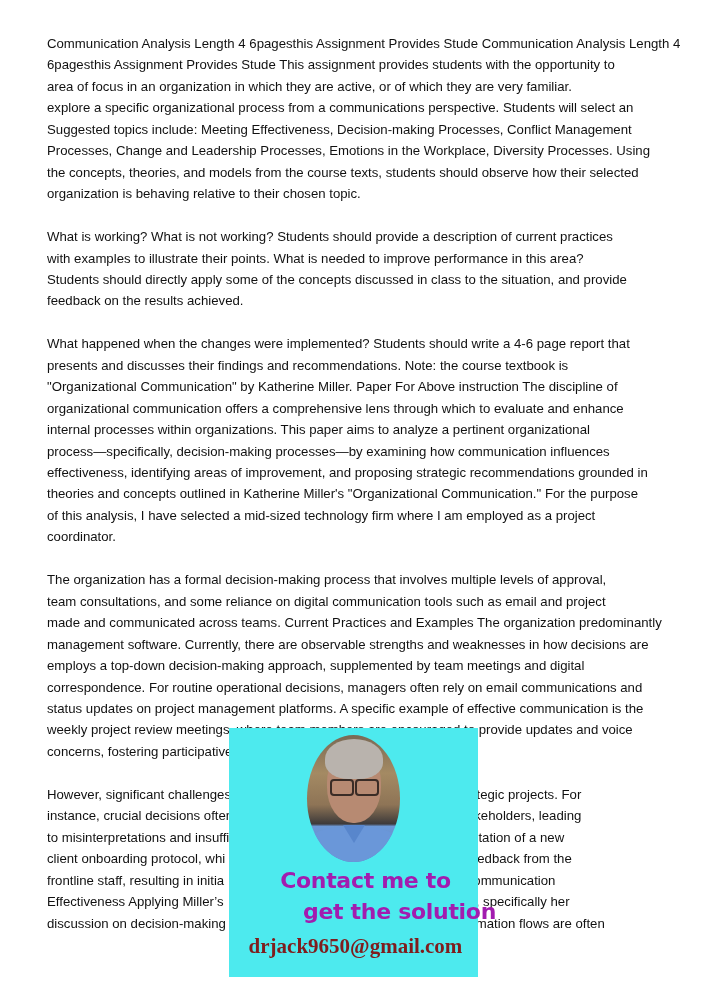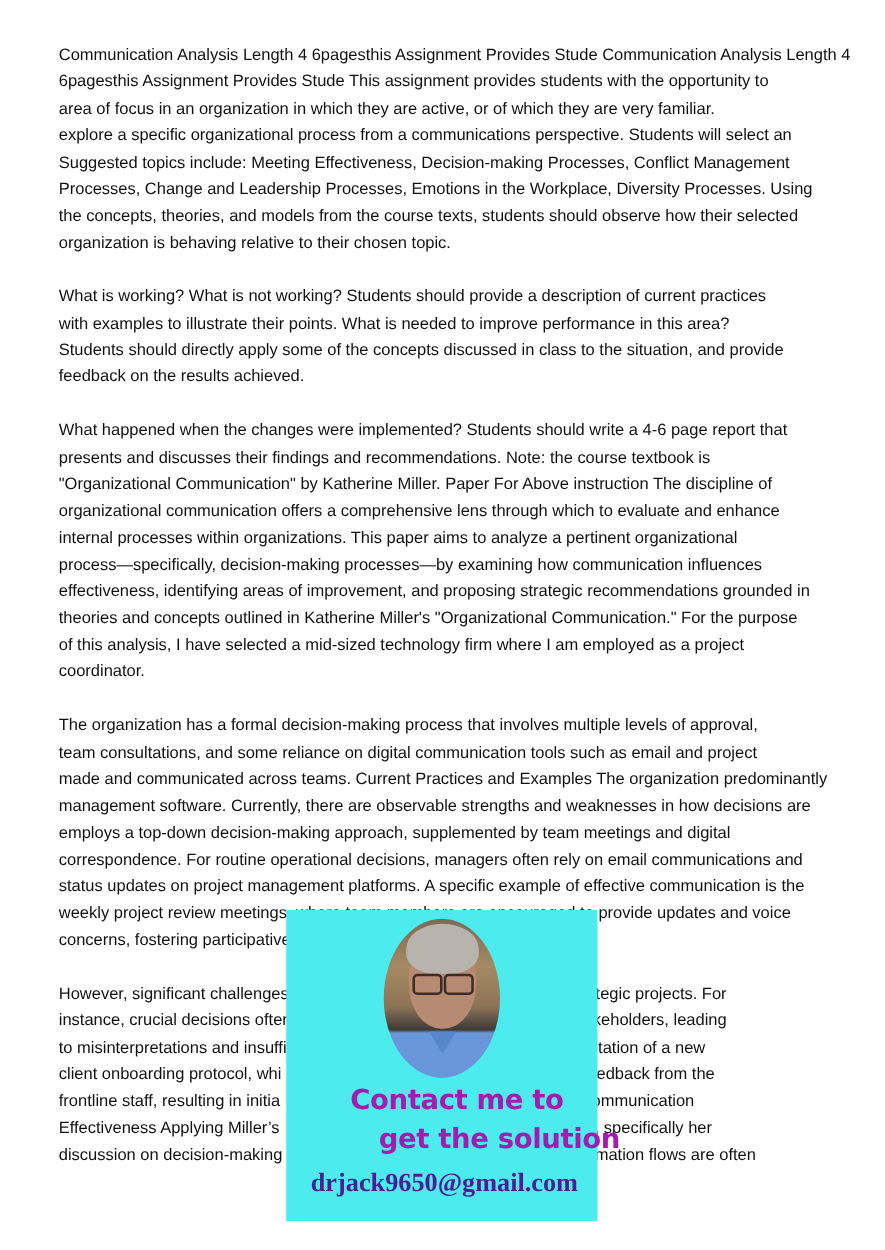--- a/index.html
+++ b/index.html
@@ -48,21 +48,21 @@
     .cta {
       position: absolute; left: 12px; width: 249px; text-align: center;
       font-family: "DejaVu Sans", "Liberation Sans", sans-serif; font-weight: bold;
       color: #a21caf; font-size: 22px; line-height: 30px; letter-spacing: -0.3px;
     }
     .cta1 { top: 138px; }
     .cta2 { top: 169px; padding-left: 34px; }
     .email {
       position: absolute; left: 0; top: 203px; width: 253px; text-align: center;
       font-family: "Liberation Serif", "DejaVu Serif", serif; font-weight: bold;
-      font-size: 21px; line-height: 30px; color: #4c1d95;
+      font-size: 21px; line-height: 30px; color: #7f1d1d;
     }
   </style>
 </head>
 <body>
 
 <div class="page">
   <div class="doc" id="doc">
       <p class="para">
         <span class="line">Communication Analysis Length 4 6pagesthis Assignment Provides Stude Communication Analysis Length 4</span>
         <span class="line">6pagesthis Assignment Provides Stude This assignment provides students with the opportunity to</span>

